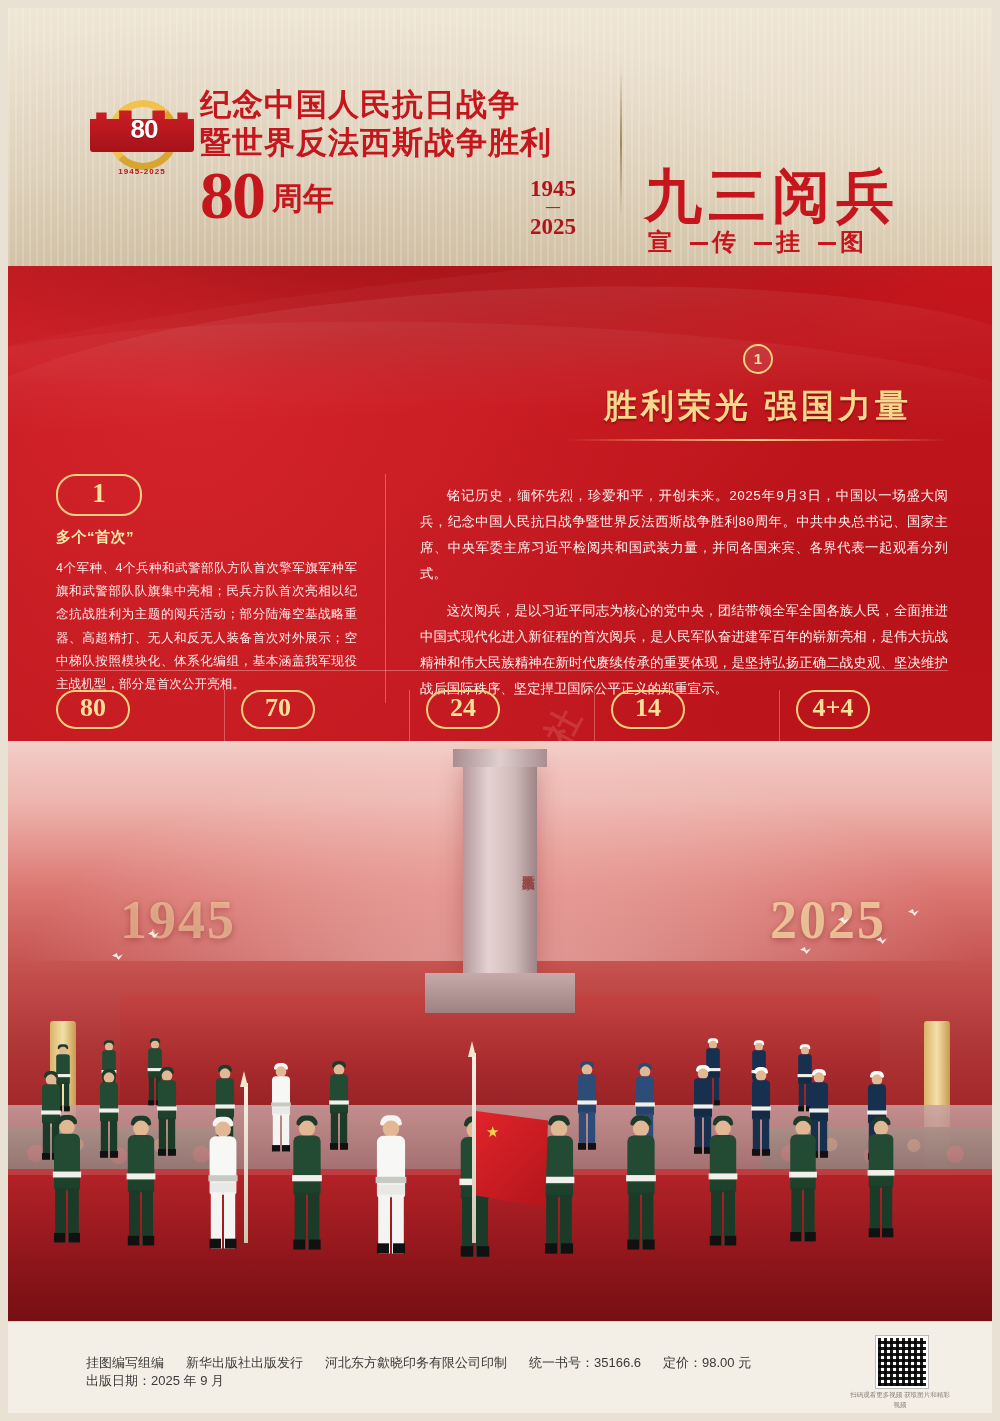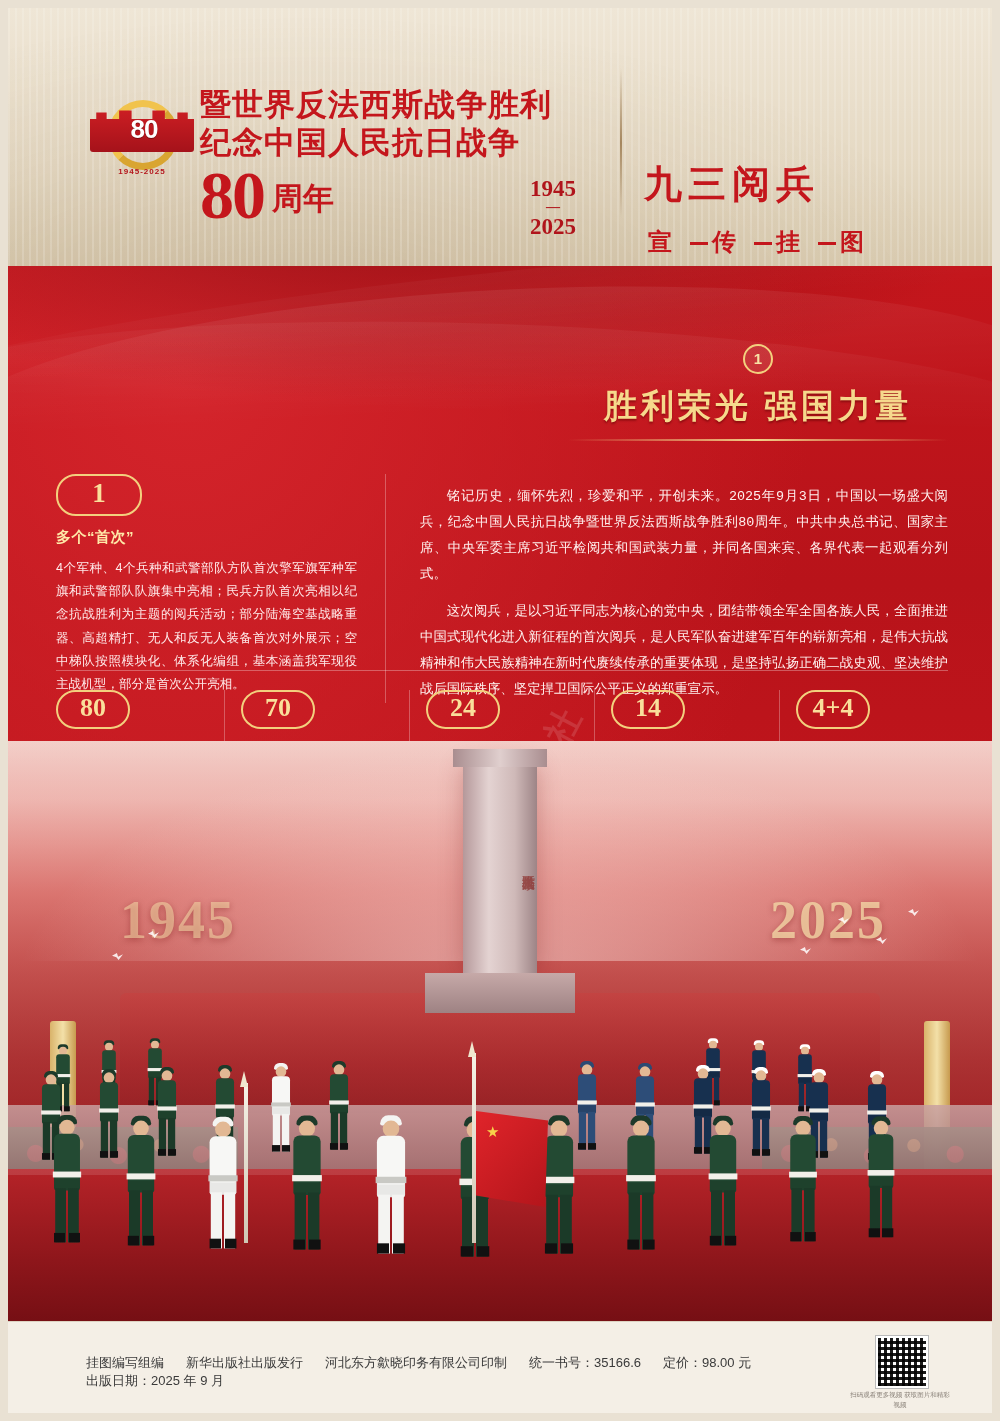--- a/index.html
+++ b/index.html
@@ -118,23 +118,23 @@
     font-size:5.5px; color:#1b4f9c; letter-spacing:.5px;
   }
   .pub-lines{ margin-left:12px; padding-top:4px; }
   .pub-l1{ font-size:16px; font-weight:bold; color:#222; letter-spacing:.5px; }
   .pub-l1 em{ font-style:normal; color:#c4161c; margin-left:7px; }
   .pub-l2{ font-size:15px; font-weight:bold; color:#222; margin-top:6px; letter-spacing:.5px; }
   .pub-l2 em{ font-style:normal; color:#c4161c; margin-left:7px; }
 
   .bigbrand{
     position:absolute; left:636px; top:160px;
-    font-size:38px; font-weight:bold; color:#c4161c;
+    font-size:58px; font-weight:bold; color:#c4161c;
     letter-spacing:6px; line-height:1;
-    font-family:Liberation Mono, monospace;
+    font-family:Liberation Serif, serif;
   }
   .subbrand{
     position:absolute; left:640px; top:218px;
     font-size:24px; color:#c4161c; letter-spacing:14px; font-weight:bold;
   }
   .subbrand .bar{
     display:inline-block; width:18px; height:3px; background:#c4161c;
     vertical-align:middle; margin:0 4px;
   }
 
@@ -429,22 +429,22 @@
       <div class="header-inner">
 
         <div class="emblem">
           <div class="ring"></div>
           <div class="wall"></div>
           <div class="n80">80</div>
           <div class="years">1945-2025</div>
         </div>
 
         <div class="title-block">
+          <div class="title-line">纪念中国人民抗日战争</div>
           <div class="title-line">暨世界反法西斯战争胜利</div>
-          <div class="title-line">纪念中国人民抗日战争</div>
           <div class="title-80row">
             <div class="big80">80</div>
             <div class="zhounian">周年</div>
           </div>
         </div>
 
         <div class="yearstack">
           <div>1945</div>
           <div class="dash">—</div>
           <div>2025</div>

